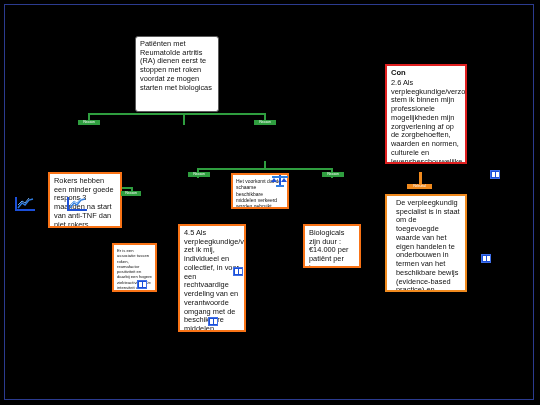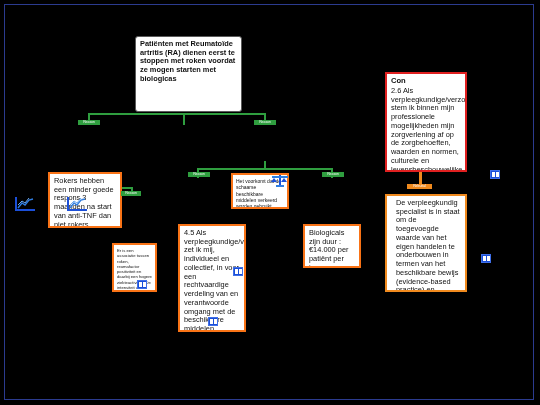--- a/index.html
+++ b/index.html
@@ -61,21 +61,21 @@
   <div class="ln h" style="left:197px;top:168px;width:135px;"></div>
   <div class="ln v" style="left:197px;top:168px;height:10px;"></div>
   <div class="ln v" style="left:331px;top:168px;height:10px;"></div>
 
   <div class="ln v" style="left:88px;top:179px;height:9px;"></div>
   <div class="ln h" style="left:88px;top:187px;width:44px;"></div>
   <div class="ln v" style="left:131px;top:187px;height:8px;"></div>
 
   <div class="ln orange v" style="left:419px;top:172px;height:14px;"></div>
 
-  <div class="node claim" style="left:135px;top:36px;width:107px;height:76px;font-weight:bold;">
+  <div class="node claim" style="left:135px;top:36px;width:84px;height:76px;">
     <span>Patiënten met Reumatoïde artritis (RA) dienen eerst te stoppen met roken voordat ze mogen starten met biologicas</span>
   </div>
 
   <div class="tab" style="left:78px;top:120px;width:22px;">
     <span class="tl">Reason</span>
   </div>
   <div class="node green" style="left:48px;top:124px;width:74px;height:56px;">
     <span>Rokers hebben een minder goede respons 3 maanden na start van anti-TNF dan niet rokers.</span>
   </div>
 
@@ -100,21 +100,21 @@
     <span>4.5 Als verpleegkundige/verzorgende zet ik mij, individueel en collectief, in voor een rechtvaardige verdeling van en verantwoorde omgang met de beschikbare middelen.</span>
   </div>
 
   <div class="tab" style="left:322px;top:172px;width:22px;">
     <span class="tl">Reason</span>
   </div>
   <div class="node green" style="left:303px;top:176px;width:58px;height:44px;">
     <span>Biologicals zijn duur : €14.000 per patiënt per jaar.</span>
   </div>
 
-  <div class="node red" style="left:385px;top:72px;width:82px;height:100px;">
+  <div class="node red" style="left:385px;top:64px;width:82px;height:100px;">
     <span class="hdr">Con</span>
     <span>2.6 Als verpleegkundige/verzorgende stem ik binnen mijn professionele mogelijkheden mijn zorgverlening af op de zorgbehoeften, waarden en normen, culturele en levensbeschouwelijke opvattingen van de zorgvrager.</span>
   </div>
 
   <div class="tab orange" style="left:407px;top:184px;width:25px;">
     <span class="tl">Rebuttal</span>
   </div>
   <div class="node orange" style="left:385px;top:194px;width:82px;height:98px;padding-left:9px;">
     <span>De verpleegkundig specialist is in staat om de toegevoegde waarde van het eigen handelen te onderbouwen in termen van het beschikbare bewijs (evidence-based practice) en kosteneffectiviteit.</span>
   </div>

